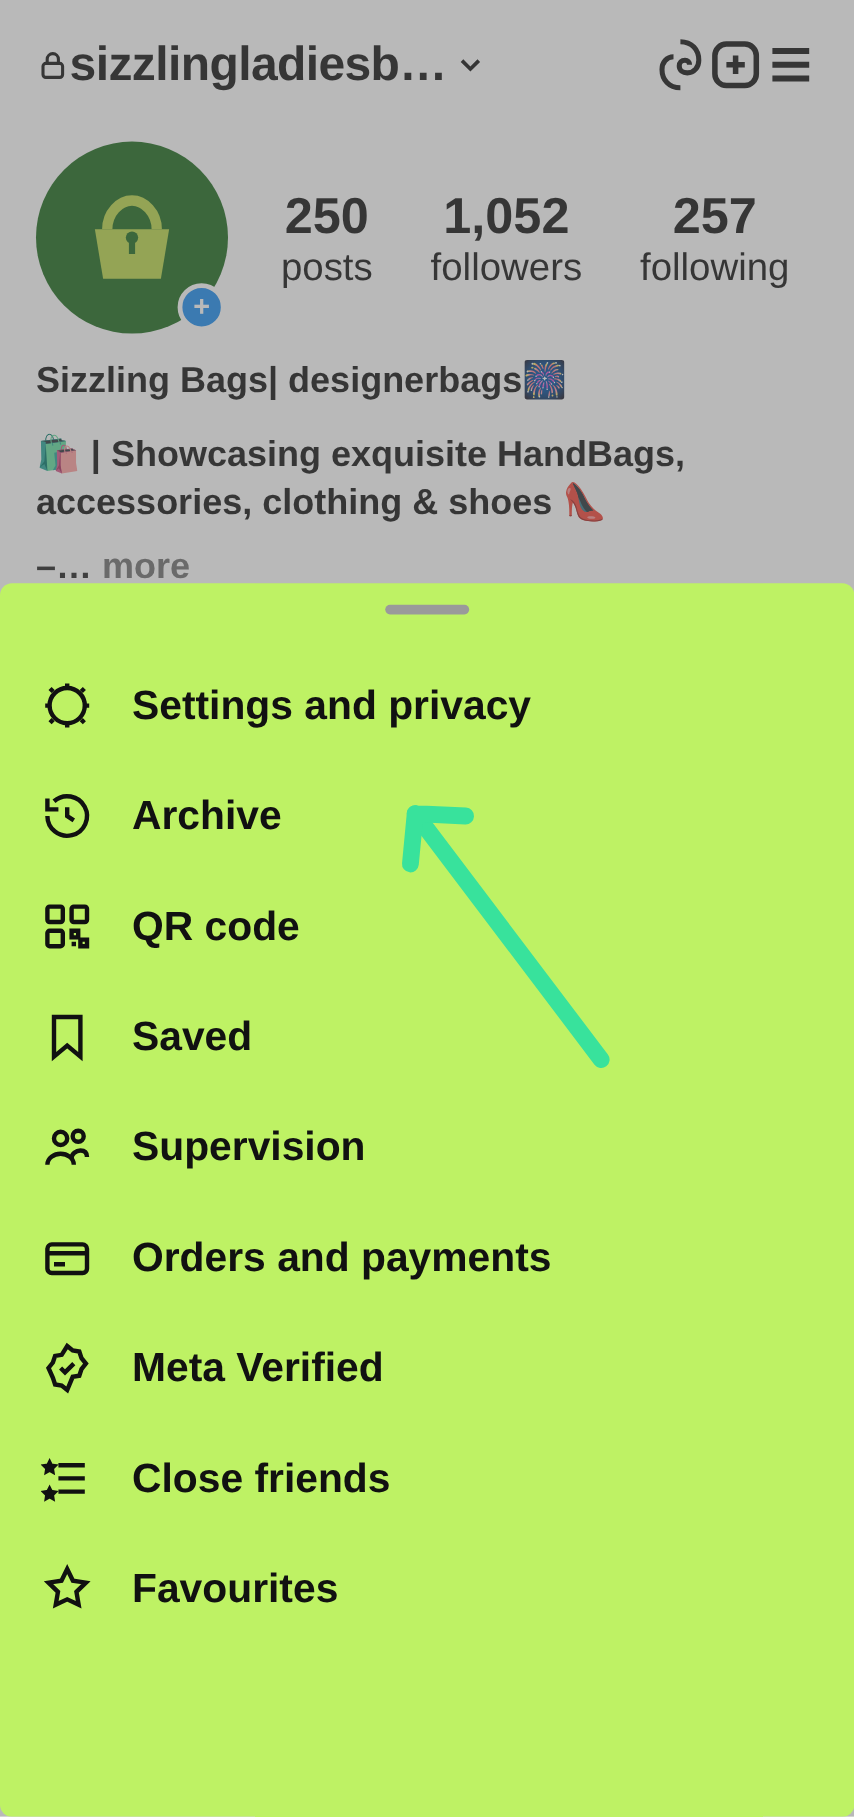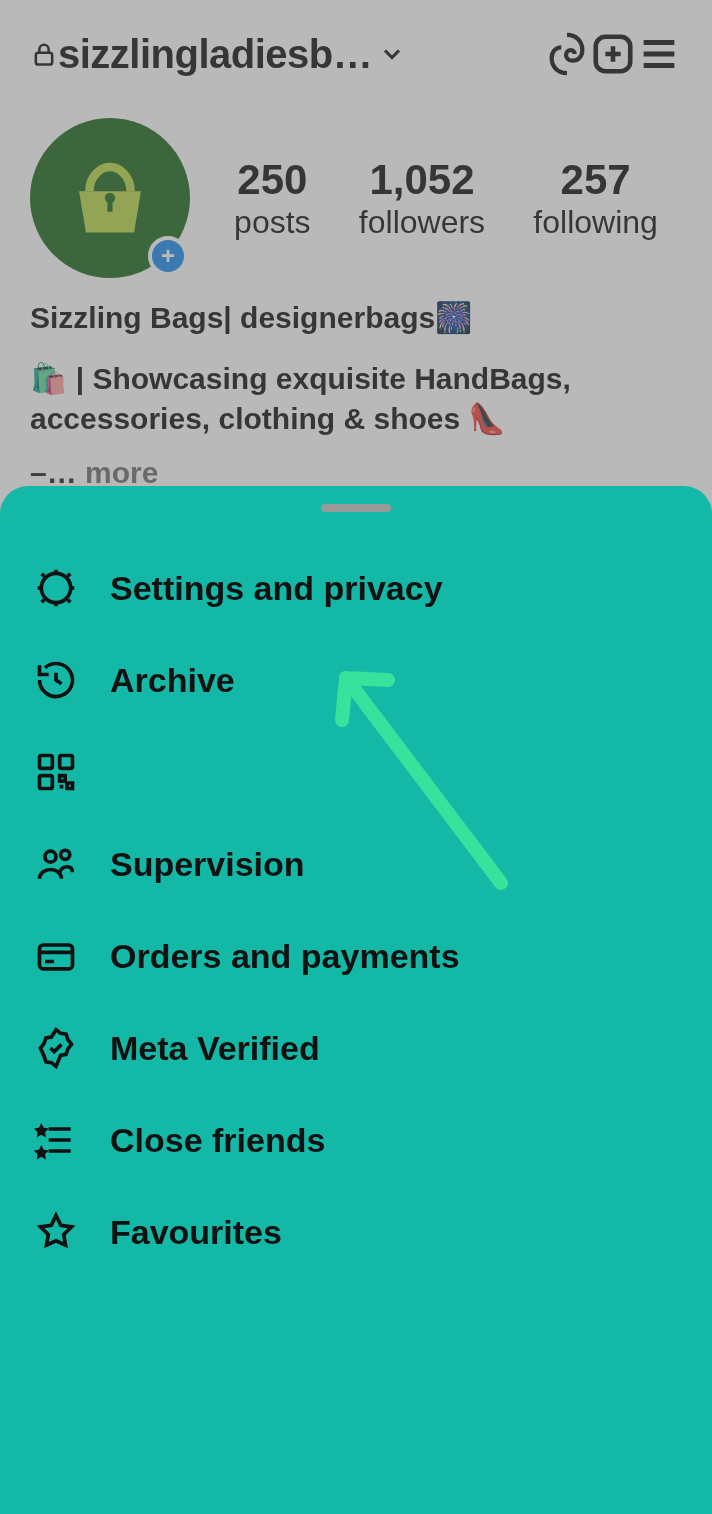--- a/index.html
+++ b/index.html
@@ -20,21 +20,21 @@
   .stats { flex:1; display:flex; justify-content:space-around; }
   .stat { text-align:center; }
   .stat .num { font-size: 42px; font-weight: 800; }
   .stat .lbl { font-size: 32px; font-weight: 400; }
   .bio { margin-top: 20px; font-size: 30px; font-weight: 700; line-height: 1.35; }
   .bioline2 { font-weight: 700; }
   .dashmore { font-size: 30px; font-weight: 700; color: #222; margin-top: 16px; }
   .dashmore .more { color: #707070; }
   .link { color: #1a3fb0; font-size: 30px; font-weight: 700; margin-top: 6px; display:flex; align-items:center; gap:8px; }
 
-  .sheet { position:absolute; left:0; right:0; bottom:0; top:486px; background:#14b8a6; border-top-left-radius:28px; border-top-right-radius:28px; padding-top: 18px; }
+  .sheet { position:absolute; left:0; right:0; bottom:0; top:486px; background:#bef264; border-top-left-radius:28px; border-top-right-radius:28px; padding-top: 18px; border-radius: 10px; }
   .grab { width: 70px; height: 8px; background:#9a9a9a; border-radius: 4px; margin: 0 auto 30px auto; }
   .menu { display:flex; flex-direction:column; }
   .mitem { display:flex; align-items:center; gap: 32px; padding: 24px 34px; font-size: 34px; font-weight: 700; color:#111; }
   .micon { width: 44px; height: 44px; flex-shrink:0; display:flex; align-items:center; justify-content:center; }
   .micon svg { width: 44px; height: 44px; }
 
   .arrow { position:absolute; left: 326px; top: 648px; pointer-events:none; }
 </style>
 </head>
 <body>
@@ -149,22 +149,31 @@
 
       <div class="mitem">
         <span class="micon">
           <svg viewBox="0 0 24 24" fill="none" stroke="#111" stroke-width="2">
               <rect x="3" y="3" width="7" height="7" rx="1"></rect>
               <rect x="14" y="3" width="7" height="7" rx="1"></rect>
               <rect x="3" y="14" width="7" height="7" rx="1"></rect>
               <path d="M14 14h3v3h-3zM18 18h3v3h-3zM14 20h2"></path>
             </svg>
         </span>
-      </div>
-
+        <span>QR code</span>
+      </div>
+
+      <div class="mitem">
+        <span class="micon">
+          <svg viewBox="0 0 24 24" fill="none" stroke="#111" stroke-width="2">
+              <path d="M6 3h12v18l-6-5-6 5z"></path>
+            </svg>
+        </span>
+        <span>Saved</span>
+      </div>
 
       <div class="mitem">
         <span class="micon">
           <svg viewBox="0 0 24 24" fill="none" stroke="#111" stroke-width="2">
               <circle cx="9" cy="8" r="3"></circle>
               <circle cx="17" cy="7" r="2.5"></circle>
               <path d="M3 20c0-3 3-5 6-5s6 2 6 5"></path>
               <path d="M14 17c0-2 2-3.5 4-3.5s3 1 3 3"></path>
             </svg>
         </span>

